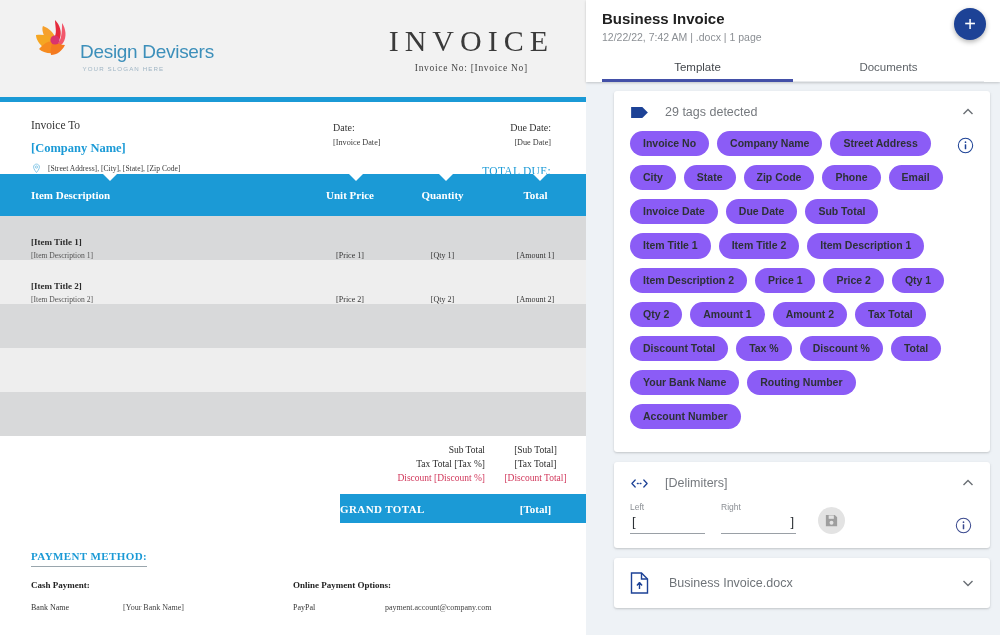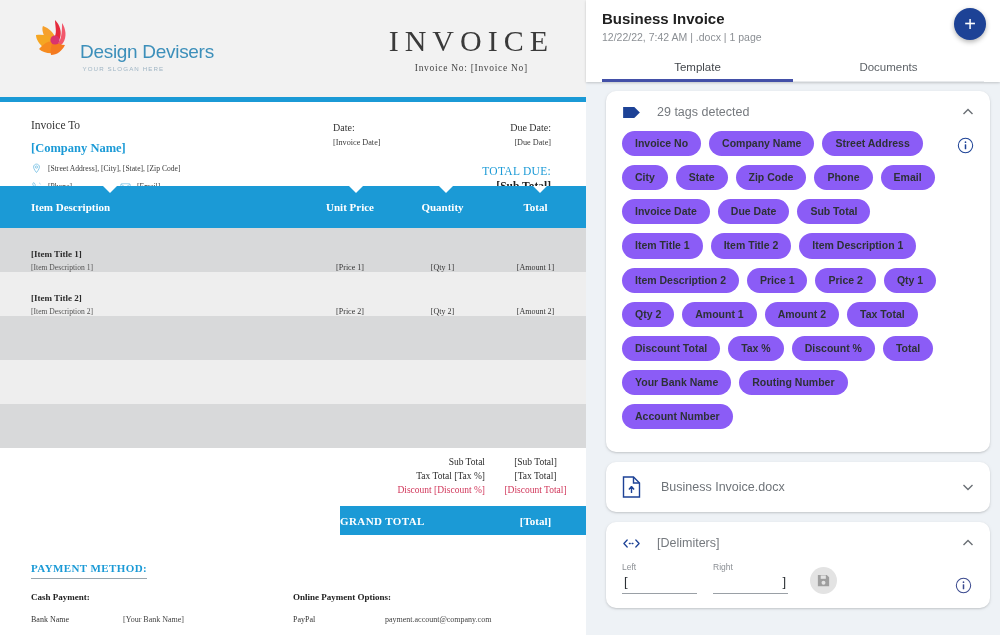--- a/index.html
+++ b/index.html
@@ -52,21 +52,21 @@
   .inv-word {
     font-family: "Liberation Serif", serif;
     font-size: 30px; letter-spacing: 6px; color: #3a3a3a; font-weight: 400;
     line-height: 1;
   }
   .inv-no {
     font-size: 9.5px; color: #444; letter-spacing: 0.7px; margin-top: 7px;
   }
   .blue-rule { height: 5px; background: #1b9ad6; }
 
-  .bill-block { position: relative; height: 84px; padding-top: 29px; }
+  .bill-block { position: relative; height: 72px; padding-top: 29px; }
   .bill-left { position: absolute; left: 31px; top: 17px; }
   .bill-to { font-size: 11.5px; color: #333; }
   .bill-company {
     font-size: 12.5px; color: #1b9ad6; font-weight: bold; margin-top: 10px;
   }
   .bill-line {
     display: flex; align-items: center; margin-top: 7px;
     font-size: 7.6px; color: #3a3a3a;
   }
   .mini-ico { width: 11px; height: 11px; margin-right: 6px; flex: none; }
@@ -145,22 +145,22 @@
   .pay-kv .k { width: 92px; }
   .pay-kv .v { color: #444; }
 
   
   .side {
     width: 414px; height: 635px; position: relative;
     background: #eef2f6;
     font-family: "Liberation Sans", sans-serif;
   }
   .card {
-    background: #fff; margin: 0 10px 10px 20px;
-    border-radius: 10px;
+    background: #fff; margin: 0 10px 10px 28px;
+    border-radius: 3px;
     box-shadow: 0 1px 2px rgba(0,0,0,0.14), 0 1px 4px rgba(0,0,0,0.06);
   }
   .head-card {
     margin: 0 0 9px 0; border-radius: 0;
     padding: 10px 16px 0 16px; position: relative;
   }
   .doc-name { font-size: 15px; font-weight: bold; color: #212121; }
   .doc-meta { font-size: 10.5px; color: #8b8f94; margin-top: 4px; }
   .fab {
     position: absolute; right: 14px; top: 8px;
@@ -432,63 +432,63 @@
             <div class="chip">Account Number</div>
           </div>
         <svg class="info-ico" viewBox="0 0 18 18">
           <circle cx="9" cy="9" r="7.6" fill="none" stroke="#1d4296" stroke-width="1.1"></circle>
           <circle cx="9" cy="5.5" r="0.9" fill="#1d4296"></circle>
           <rect x="8.2" y="7.6" width="1.6" height="5.4" rx="0.6" fill="#1d4296"></rect>
         </svg>
       </div>
     </div>
 
+    <div class="card">
+      <div class="sec-head">
+        <svg class="tag-ico" viewBox="0 0 22 14">
+          <path d="M6 3L2.2 7 6 11" fill="none" stroke="#1d4296" stroke-width="1.5" stroke-linecap="round" stroke-linejoin="round"></path>
+          <path d="M16 3l3.8 4L16 11" fill="none" stroke="#1d4296" stroke-width="1.5" stroke-linecap="round" stroke-linejoin="round"></path>
+          <path d="M8.5 7h5" fill="none" stroke="#1d4296" stroke-width="1.5" stroke-linecap="round" stroke-dasharray="1 2.2"></path>
+        </svg>
+        <div class="sec-title">[Delimiters]</div>
+        <svg class="chev" width="16" height="16" viewBox="0 0 16 16">
+          <path d="M3.5 10L8 5.5 12.5 10" fill="none" stroke="#6a6f75" stroke-width="1.4"></path>
+        </svg>
+      </div>
+      <div class="delim-body">
+        <div class="field">
+          <div class="flbl">Left</div>
+          <div class="fval">[</div>
+        </div>
+        <div class="field right">
+          <div class="flbl">Right</div>
+          <div class="fval">]</div>
+        </div>
+        <div class="save-btn">
+          <svg width="15" height="15" viewBox="0 0 16 16">
+            <path d="M2 2h9.5L14 4.5V14H2z" fill="#9e9e9e"></path>
+            <rect x="5" y="2.6" width="5.5" height="3.6" fill="#e3e3e3"></rect>
+            <circle cx="8" cy="10.4" r="2.1" fill="#e3e3e3"></circle>
+          </svg>
+        </div>
+        <div class="delim-spacer"></div>
+        <svg class="info-ico" style="margin-bottom:0" viewBox="0 0 18 18">
+          <circle cx="9" cy="9" r="7.6" fill="none" stroke="#3b4a8f" stroke-width="1.1"></circle>
+          <circle cx="9" cy="5.5" r="0.9" fill="#3b4a8f"></circle>
+          <rect x="8.2" y="7.6" width="1.6" height="5.4" rx="0.6" fill="#3b4a8f"></rect>
+        </svg>
+      </div>
+    </div>
+
     <div class="card file-card">
       <svg class="file-ico" viewBox="0 0 19 22">
         <path d="M1.5 1h10l6 6v14h-16z" fill="none" stroke="#1d4296" stroke-width="1.4"></path>
         <path d="M11.5 1v6h6" fill="none" stroke="#1d4296" stroke-width="1.4"></path>
         <path d="M9.5 17v-6M9.5 10.6l-2.6 2.8M9.5 10.6l2.6 2.8" fill="none" stroke="#1d4296" stroke-width="1.4"></path>
       </svg>
       <div class="file-name">Business Invoice.docx</div>
       <svg class="chev" width="16" height="16" viewBox="0 0 16 16">
         <path d="M3.5 6L8 10.5 12.5 6" fill="none" stroke="#6a6f75" stroke-width="1.4"></path>
       </svg>
     </div>
 
-    <div class="card">
-      <div class="sec-head">
-        <svg class="tag-ico" viewBox="0 0 22 14">
-          <path d="M6 3L2.2 7 6 11" fill="none" stroke="#1d4296" stroke-width="1.5" stroke-linecap="round" stroke-linejoin="round"></path>
-          <path d="M16 3l3.8 4L16 11" fill="none" stroke="#1d4296" stroke-width="1.5" stroke-linecap="round" stroke-linejoin="round"></path>
-          <path d="M8.5 7h5" fill="none" stroke="#1d4296" stroke-width="1.5" stroke-linecap="round" stroke-dasharray="1 2.2"></path>
-        </svg>
-        <div class="sec-title">[Delimiters]</div>
-        <svg class="chev" width="16" height="16" viewBox="0 0 16 16">
-          <path d="M3.5 10L8 5.5 12.5 10" fill="none" stroke="#6a6f75" stroke-width="1.4"></path>
-        </svg>
-      </div>
-      <div class="delim-body">
-        <div class="field">
-          <div class="flbl">Left</div>
-          <div class="fval">[</div>
-        </div>
-        <div class="field right">
-          <div class="flbl">Right</div>
-          <div class="fval">]</div>
-        </div>
-        <div class="save-btn">
-          <svg width="15" height="15" viewBox="0 0 16 16">
-            <path d="M2 2h9.5L14 4.5V14H2z" fill="#9e9e9e"></path>
-            <rect x="5" y="2.6" width="5.5" height="3.6" fill="#e3e3e3"></rect>
-            <circle cx="8" cy="10.4" r="2.1" fill="#e3e3e3"></circle>
-          </svg>
-        </div>
-        <div class="delim-spacer"></div>
-        <svg class="info-ico" style="margin-bottom:0" viewBox="0 0 18 18">
-          <circle cx="9" cy="9" r="7.6" fill="none" stroke="#3b4a8f" stroke-width="1.1"></circle>
-          <circle cx="9" cy="5.5" r="0.9" fill="#3b4a8f"></circle>
-          <rect x="8.2" y="7.6" width="1.6" height="5.4" rx="0.6" fill="#3b4a8f"></rect>
-        </svg>
-      </div>
-    </div>
-
   </div>
 </div>
 
 </body></html>

